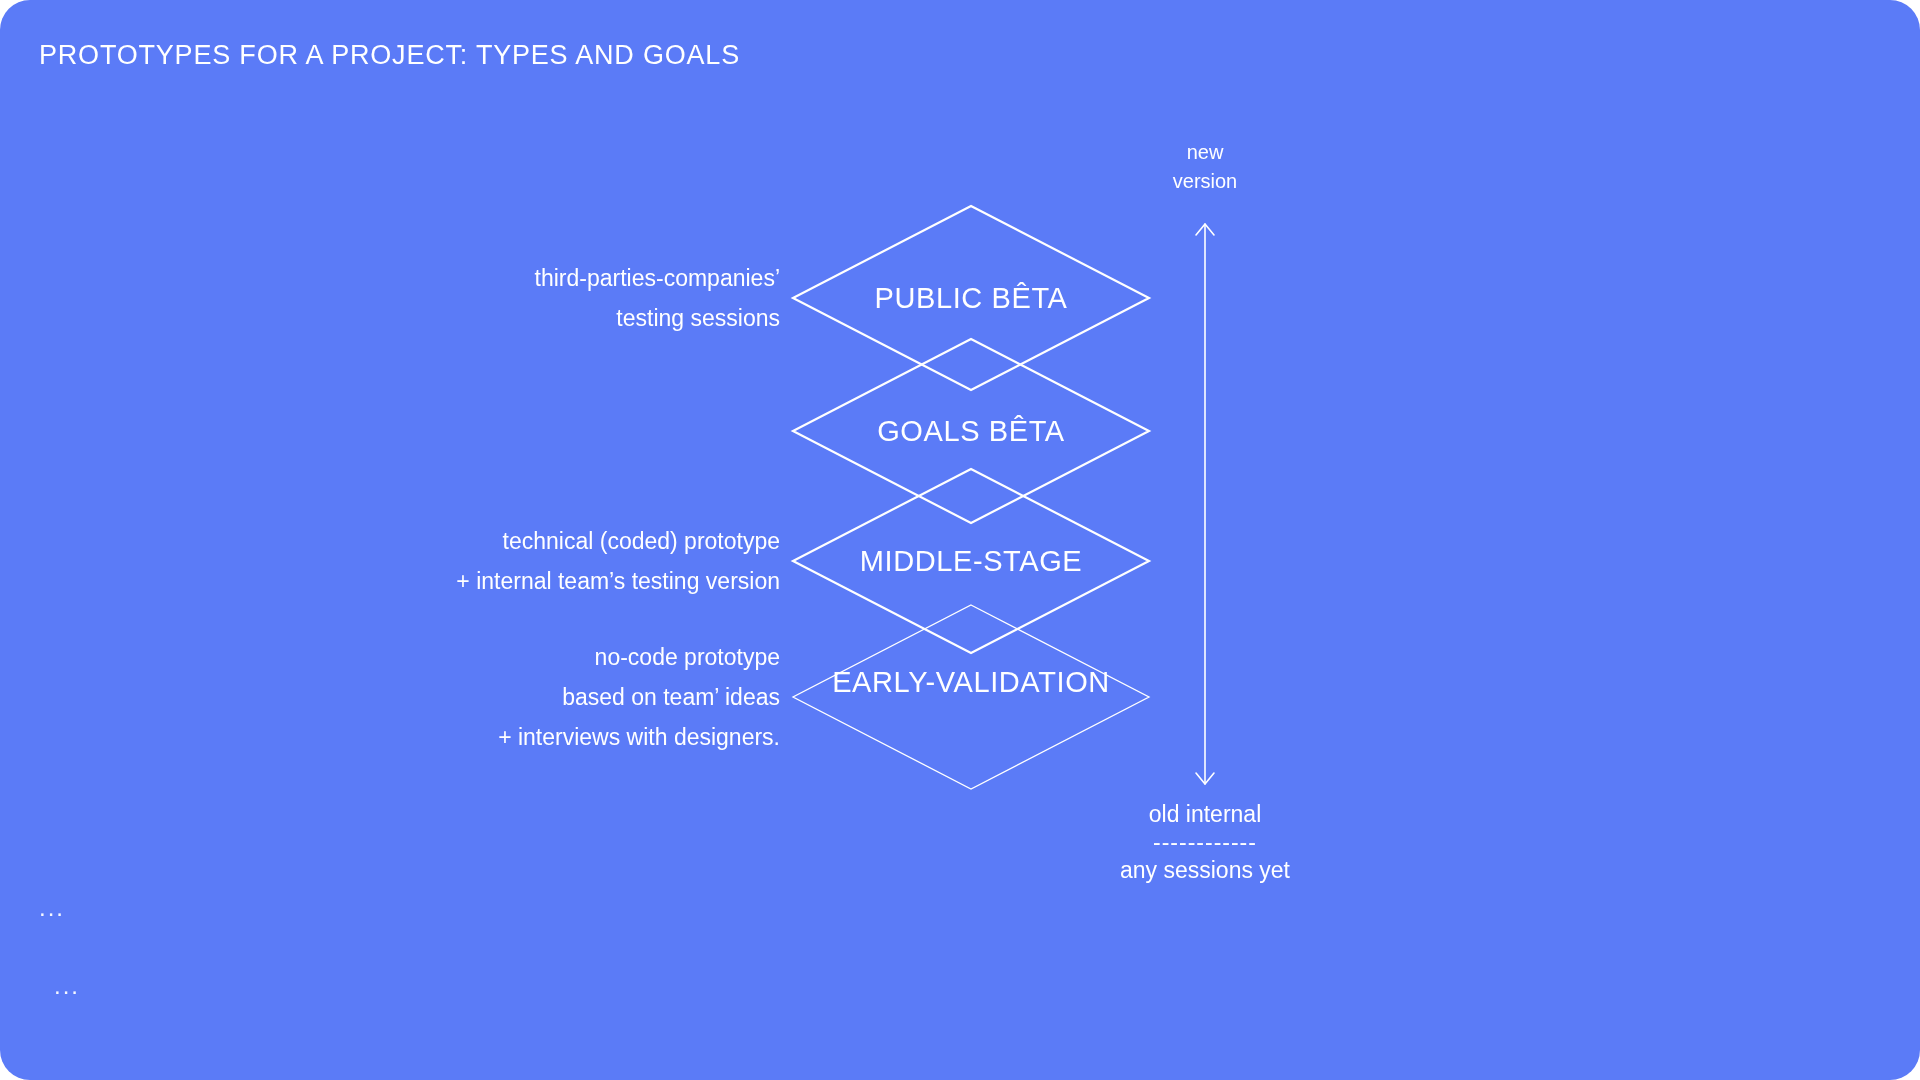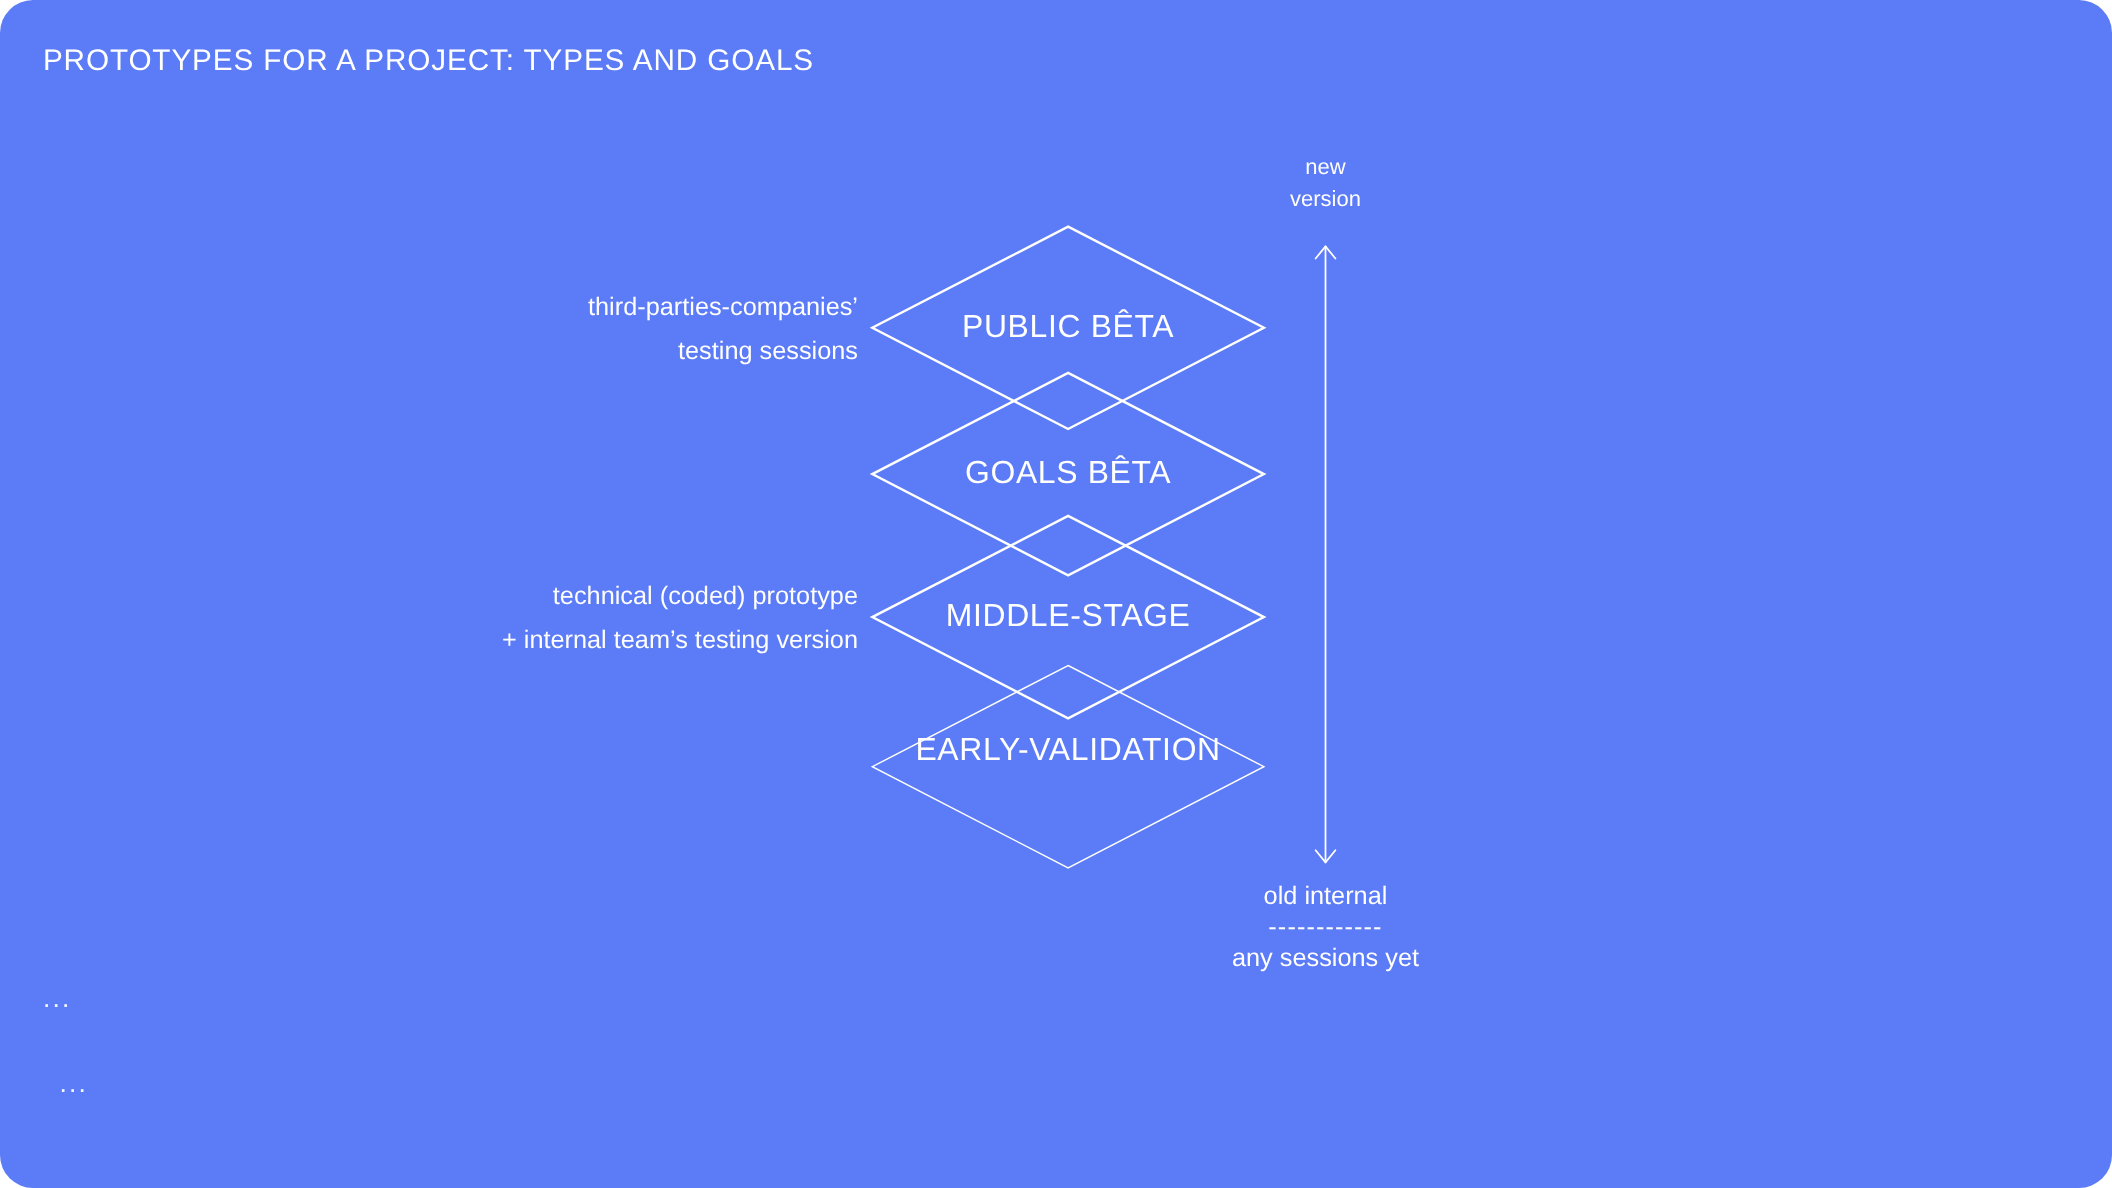--- a/index.html
+++ b/index.html
@@ -131,20 +131,23 @@
 
   <div class="stage-label" style="top:298px">PUBLIC BÊTA</div>
   <div class="stage-label" style="top:431px">GOALS BÊTA</div>
   <div class="stage-label" style="top:561px">MIDDLE-STAGE</div>
   <div class="stage-label" style="top:682px">EARLY-VALIDATION</div>
 
   <div class="annotation" style="top:298px">third-parties-companies’
 testing sessions</div>
   <div class="annotation" style="top:561px">technical (coded) prototype
 + internal team’s testing version</div>
+  <div class="annotation" style="top:697px">no-code prototype
+based on team’ ideas
++ interviews with designers.</div>
 
   <div class="axis-top">new
 version</div>
 
   <div class="axis-bottom">
     <div>old internal</div>
     <div class="divider">------------</div>
     <div>any sessions yet</div>
   </div>
 

